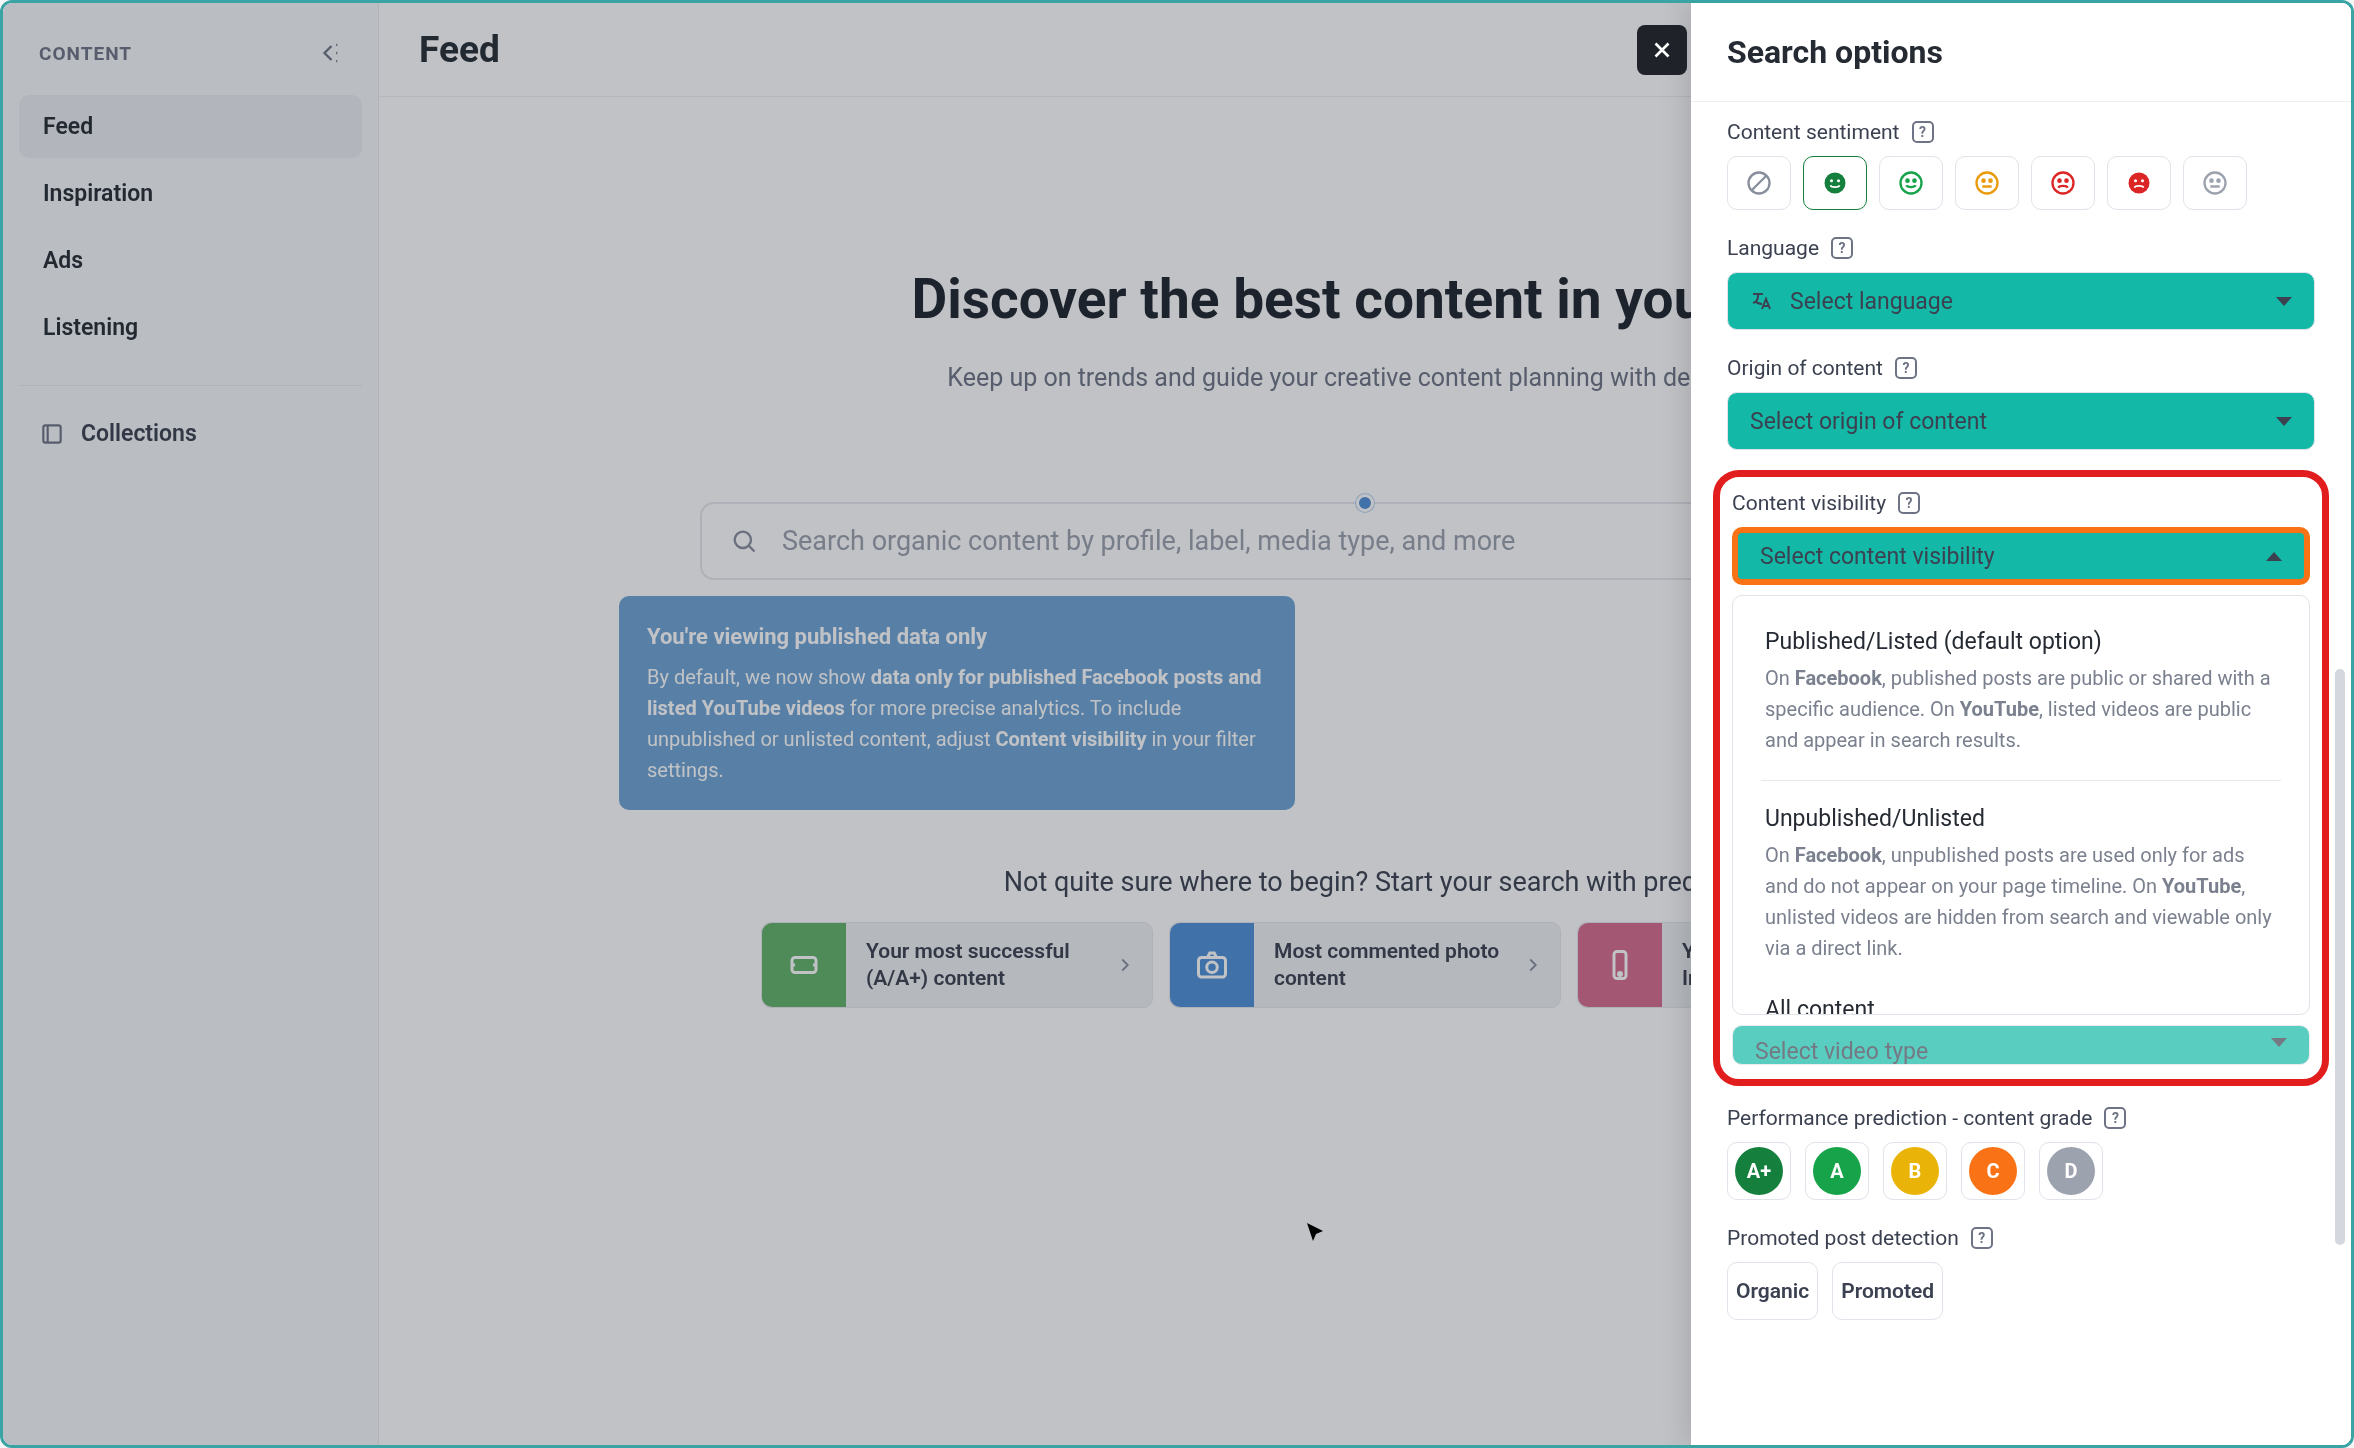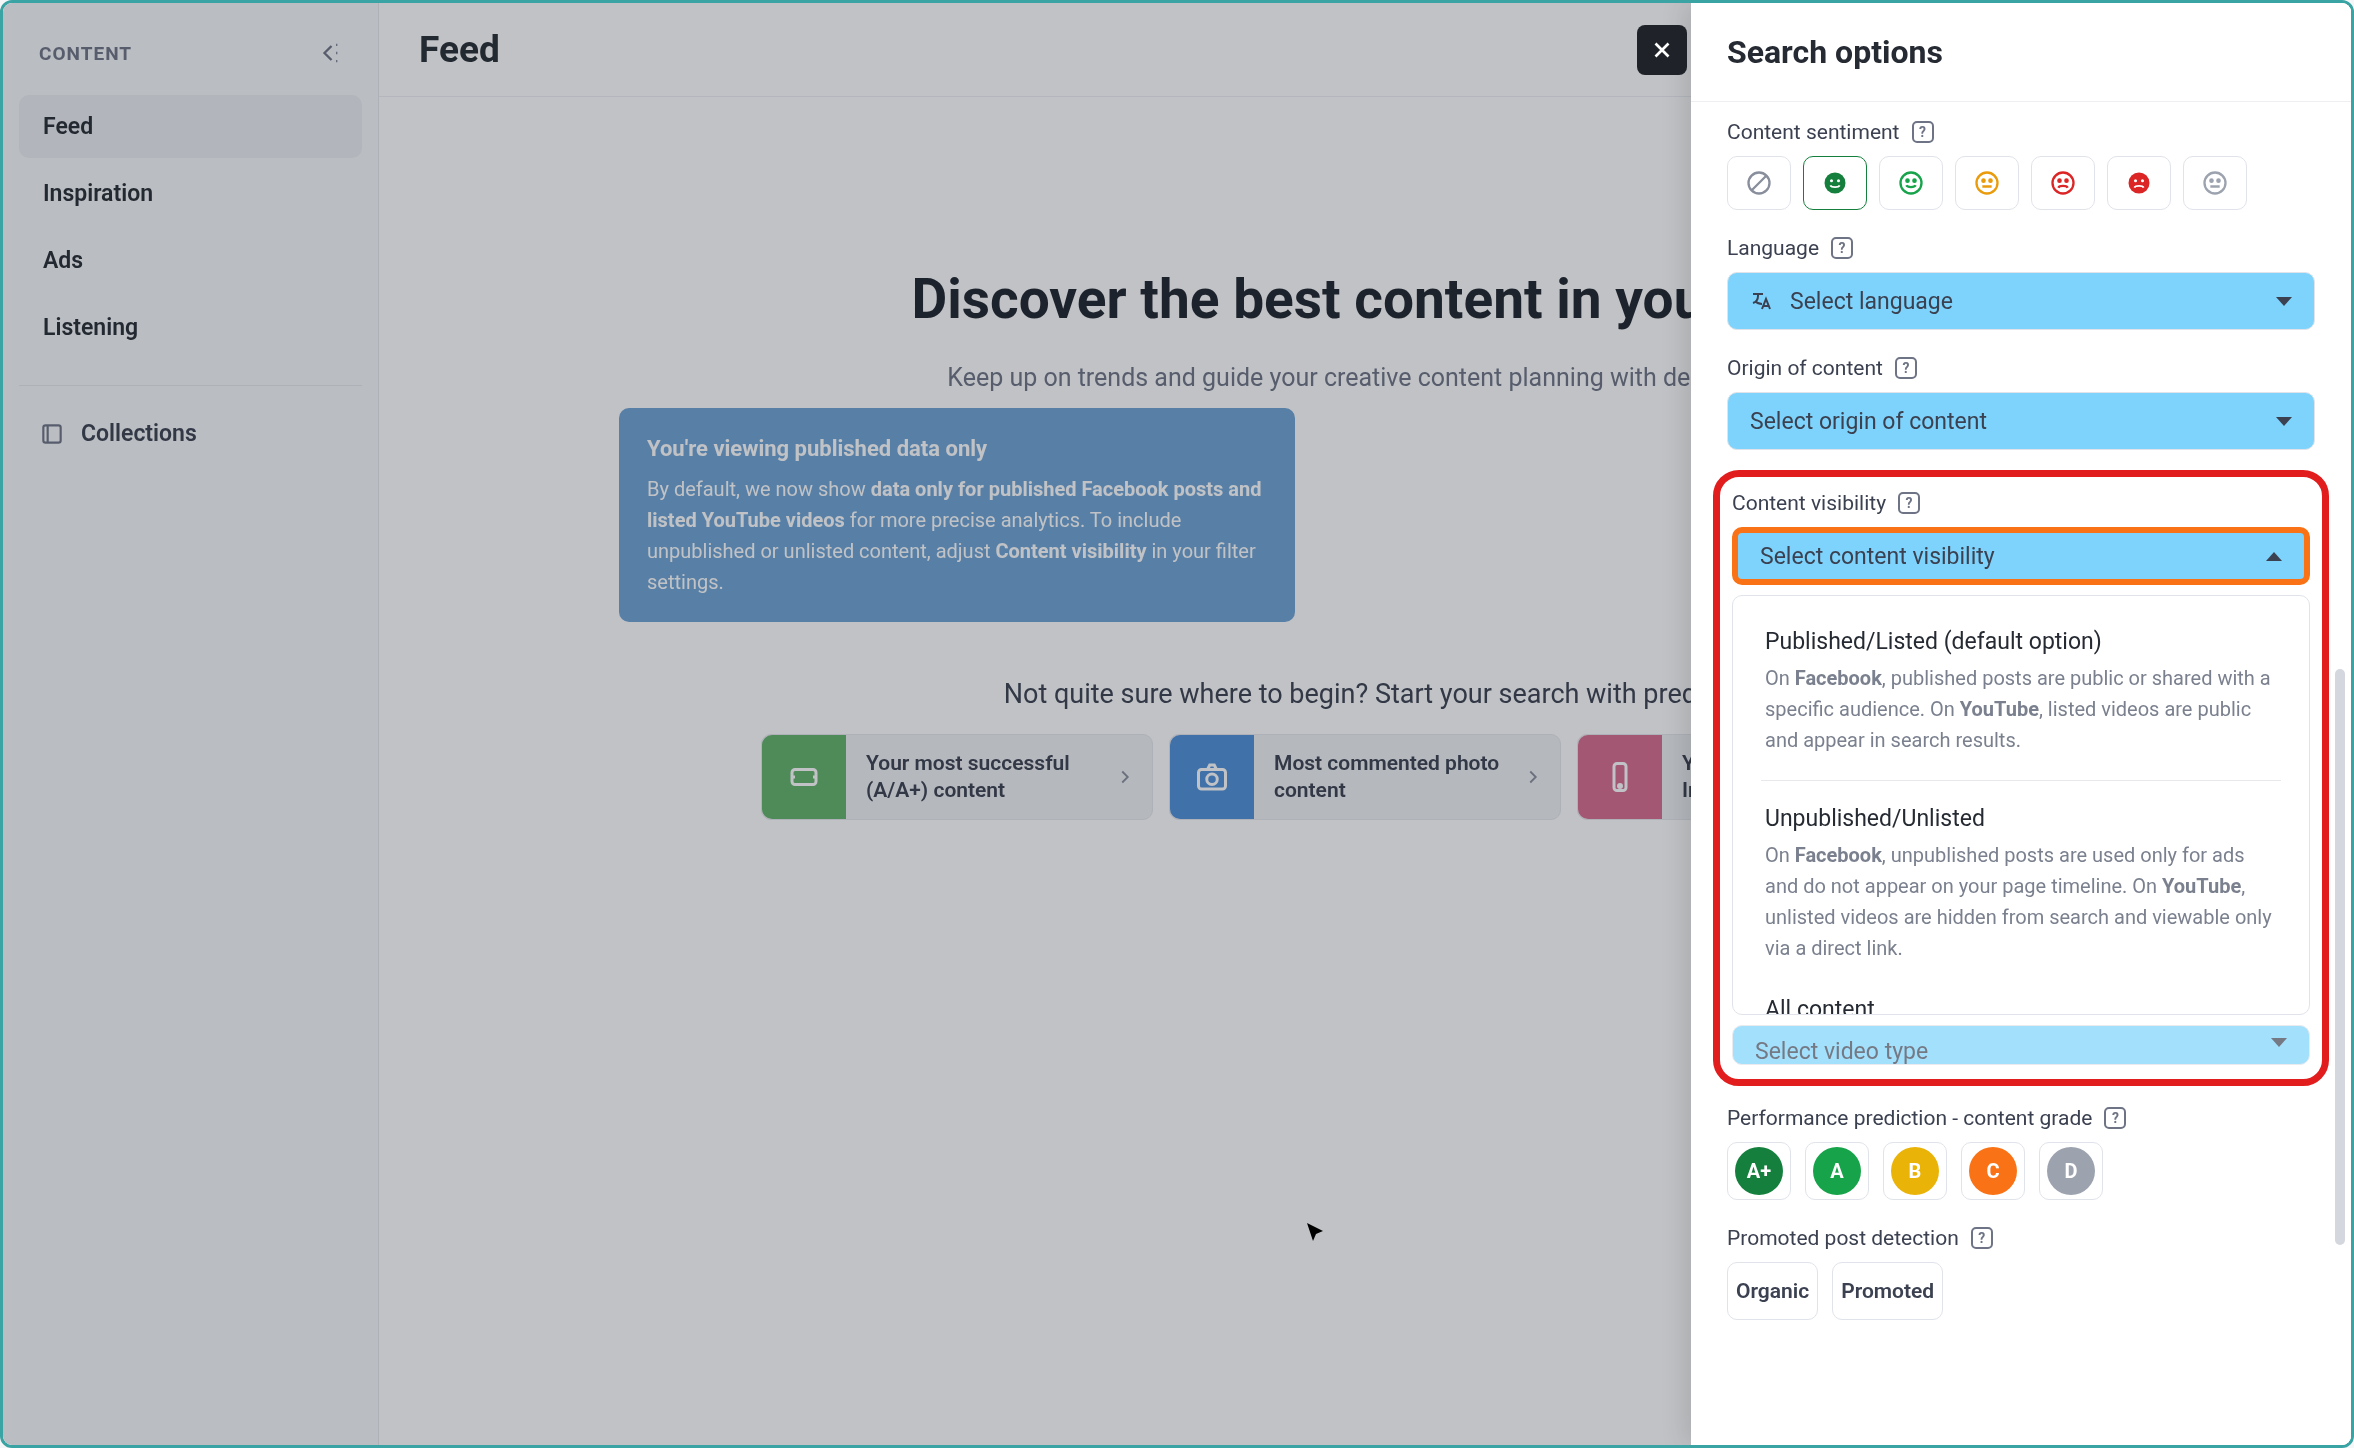--- a/index.html
+++ b/index.html
@@ -63,21 +63,21 @@
 .panel-scrollbar .thumb { width: 100%; height: 46%; background: #d4d7de; border-radius: 6px; position: absolute; top: 46%; }
 
 .field-label { display: flex; align-items: center; gap: 12px; font-size: 21px; color: #3b4150; margin-bottom: 12px; }
 .help { width: 22px; height: 22px; border: 2px solid #6e7485; border-radius: 5px; display:flex; align-items:center; justify-content:center; font-size: 14px; color:#6e7485; font-weight:700; }
 
 .chip-row { display: flex; gap: 12px; }
 .chip { width: 64px; height: 54px; border: 1.5px solid #e0e3e9; background: #fff; border-radius: 10px; display:flex; align-items:center; justify-content:center; cursor:pointer; }
 .chip svg { width: 28px; height: 28px; }
 .chip.selected { border-color: #15803d; }
 
-.select { width: 100%; height: 58px; border: 1.5px solid #e0e3e9; border-radius: 10px; background: #7dd3fc; display: flex; align-items: center; justify-content: space-between; padding: 0 22px; cursor: pointer; font-size: 23px; color: #3b4150; }
+.select { width: 100%; height: 58px; border: 1.5px solid #e0e3e9; border-radius: 10px; background: #14b8a6; display: flex; align-items: center; justify-content: space-between; padding: 0 22px; cursor: pointer; font-size: 23px; color: #3b4150; }
 .select .left { display: flex; align-items: center; gap: 16px; }
 .caret { width: 0; height: 0; border-left: 8px solid transparent; border-right: 8px solid transparent; border-top: 9px solid #3b4150; }
 .caret.up { transform: rotate(180deg); }
 
 .lang-icon { width: 24px; height: 24px; color: #3b4150; }
 
 .highlight-box { border: 7px solid #e11d1d; border-radius: 26px; padding: 14px 12px 14px 12px; margin: -6px -14px; }
 .highlight-box .select.open { border: 6px solid #f97316; }
 
 .dropdown { margin-top: 10px; background: #fff; border: 1.5px solid #e0e3e9; border-radius: 10px; padding: 16px 0 16px 0; max-height: 420px; overflow: hidden; }
@@ -136,20 +136,30 @@
   </aside>
 
   <main class="main">
     <div class="main-header">
       <span class="page-title">Feed</span>
     </div>
     <div class="main-body">
       <h1 class="hero-h">Discover the best content in your all-</h1>
       <p class="hero-sub">Keep up on trends and guide your creative content planning with deep perfo</p>
 
+      <div class="searchbar">
+        <span class="search-icon">
+          <svg viewBox="0 0 24 24" fill="none" stroke="currentColor" stroke-width="2">
+              <circle cx="11" cy="11" r="7"></circle>
+              <path d="M21 21l-5-5"></path>
+            </svg>
+        </span>
+        <span class="search-ph">Search organic content by profile, label, media type, and more</span>
+        <span class="knob"></span>
+      </div>
 
       <div class="callout">
         <div class="callout-title">You're viewing published data only</div>
         <div>
           <span>By default, we now show </span><strong>data only for published Facebook posts and listed YouTube videos</strong><span> for more precise analytics. To include unpublished or unlisted content, adjust </span><strong>Content visibility</strong><span> in your filter settings.</span>
         </div>
       </div>
 
       <div class="prompt-line">Not quite sure where to begin? Start your search with predefi</div>
 

